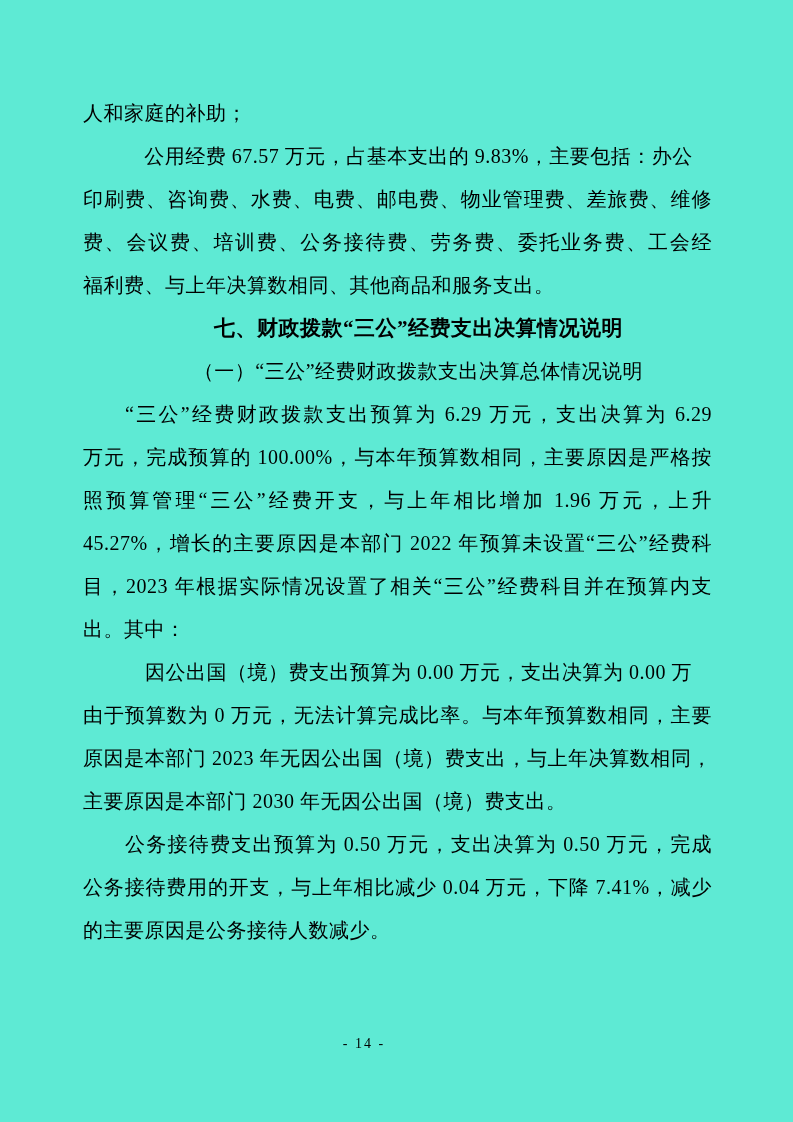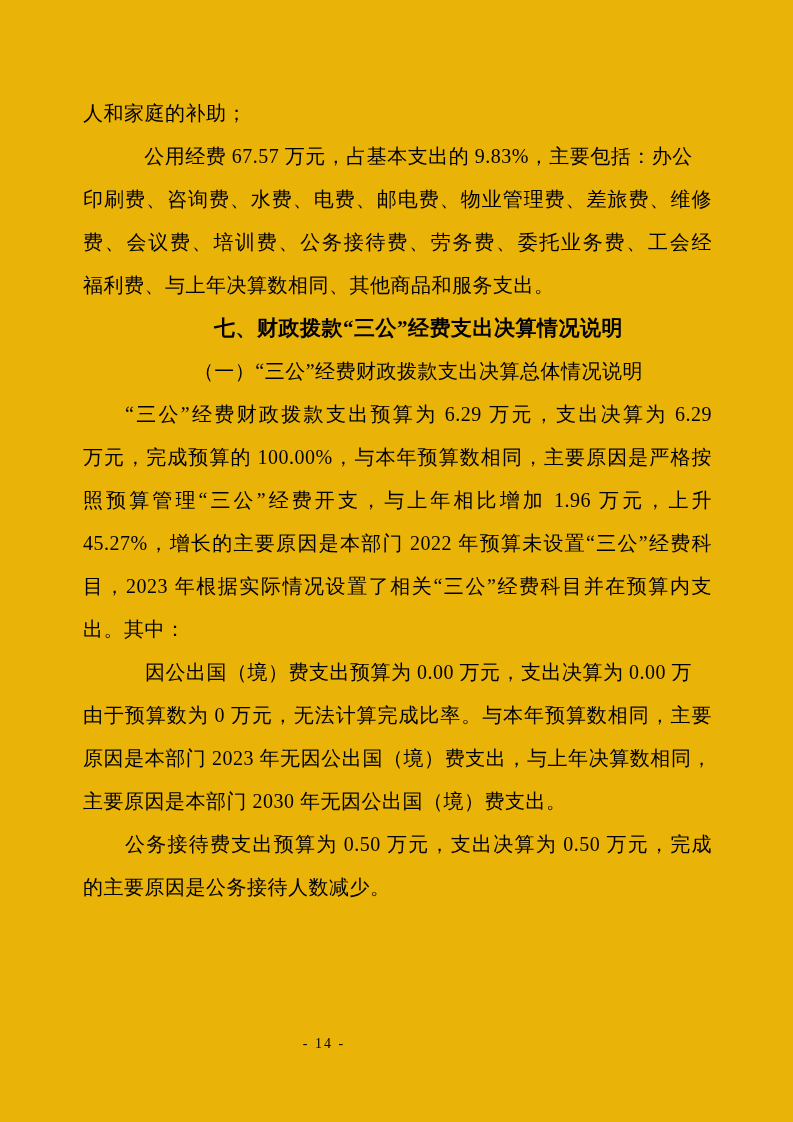--- a/index.html
+++ b/index.html
@@ -4,21 +4,21 @@
 <style>
   html, body {
     margin: 0;
     padding: 0;
     background: #e8e8e8;
   }
   .page {
     position: relative;
     width: 793px;
     height: 1122px;
-    background: #eab308;
+    background: #5eead4;
     overflow: hidden;
     font-family: "Liberation Serif", "DejaVu Serif", serif;
     color: #000000;
   }
   .doc-body {
     position: absolute;
     left: 83px;
     top: 92px;
     width: 629px;
   }
@@ -44,20 +44,21 @@
   }
   .footer {
     position: absolute;
     left: 0;
     top: 1036px;
     width: 648px;
     text-align: center;
     font-size: 14px;
     letter-spacing: 2px;
     color: #000000;
+    padding-left: 40px;
   }
 </style>
 </head>
 <body>
 
 <div class="page">
   <div class="doc-body">
       <div class="line">人和家庭的补助；</div>
       <div class="line indent justify">公用经费 67.57 万元，占基本支出的 9.83%，主要包括：办公费、</div>
       <div class="line justify">印刷费、咨询费、水费、电费、邮电费、物业管理费、差旅费、维修（护）</div>
@@ -69,16 +70,17 @@
       <div class="line justify">万元，完成预算的 100.00%，与本年预算数相同，主要原因是严格按</div>
       <div class="line justify">照预算管理“三公”经费开支，与上年相比增加 1.96 万元，上升</div>
       <div class="line justify">45.27%，增长的主要原因是本部门 2022 年预算未设置“三公”经费科</div>
       <div class="line justify">目，2023 年根据实际情况设置了相关“三公”经费科目并在预算内支</div>
       <div class="line">出。其中：</div>
       <div class="line indent justify">因公出国（境）费支出预算为 0.00 万元，支出决算为 0.00 万元，</div>
       <div class="line justify">由于预算数为 0 万元，无法计算完成比率。与本年预算数相同，主要</div>
       <div class="line justify">原因是本部门 2023 年无因公出国（境）费支出，与上年决算数相同，</div>
       <div class="line">主要原因是本部门 2030 年无因公出国（境）费支出。</div>
       <div class="line indent justify">公务接待费支出预算为 0.50 万元，支出决算为 0.50 万元，完成</div>
+      <div class="line justify">公务接待费用的开支，与上年相比减少 0.04 万元，下降 7.41%，减少</div>
       <div class="line">的主要原因是公务接待人数减少。</div>
     </div>
   <div class="footer">- 14 -</div>
 </div>
 
 </body></html>

